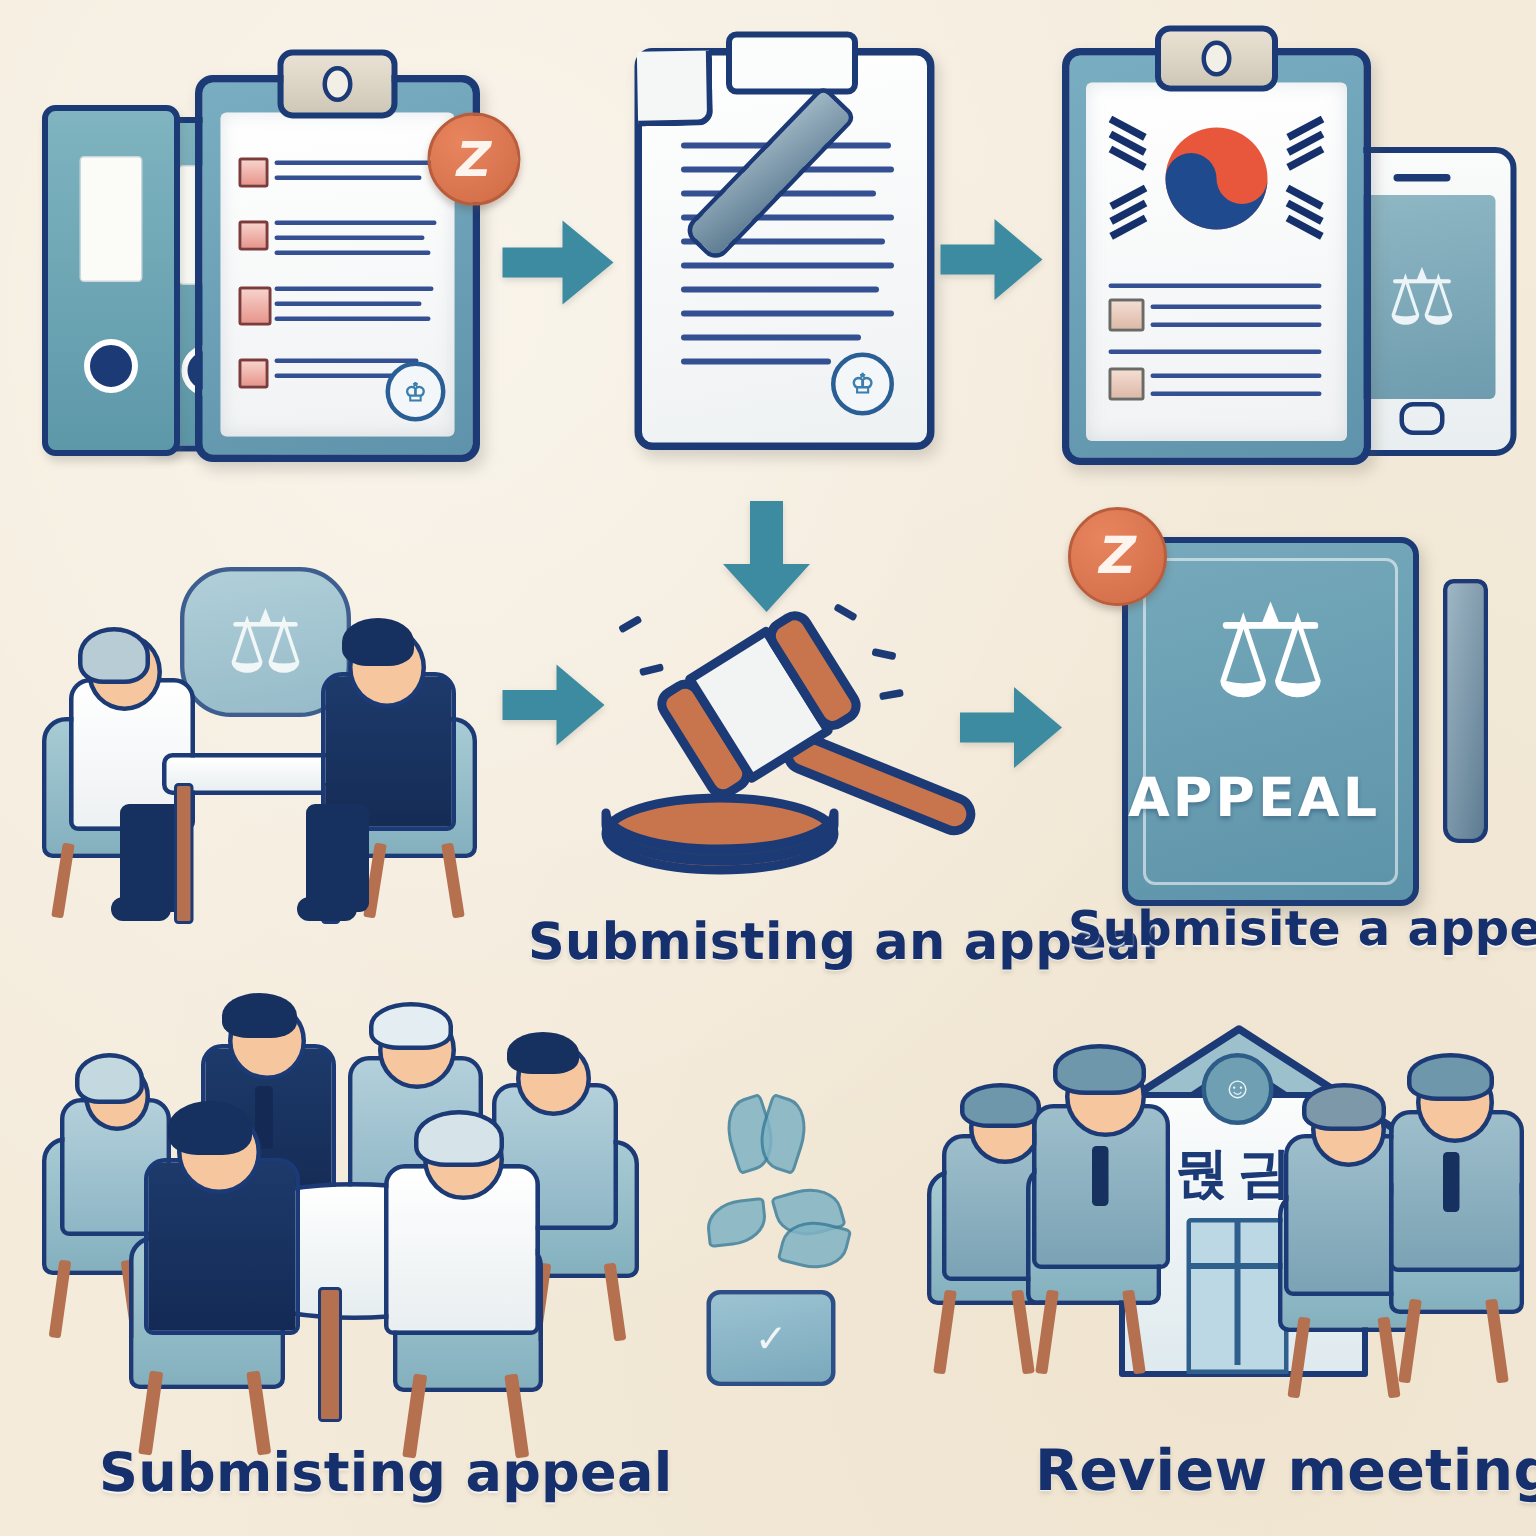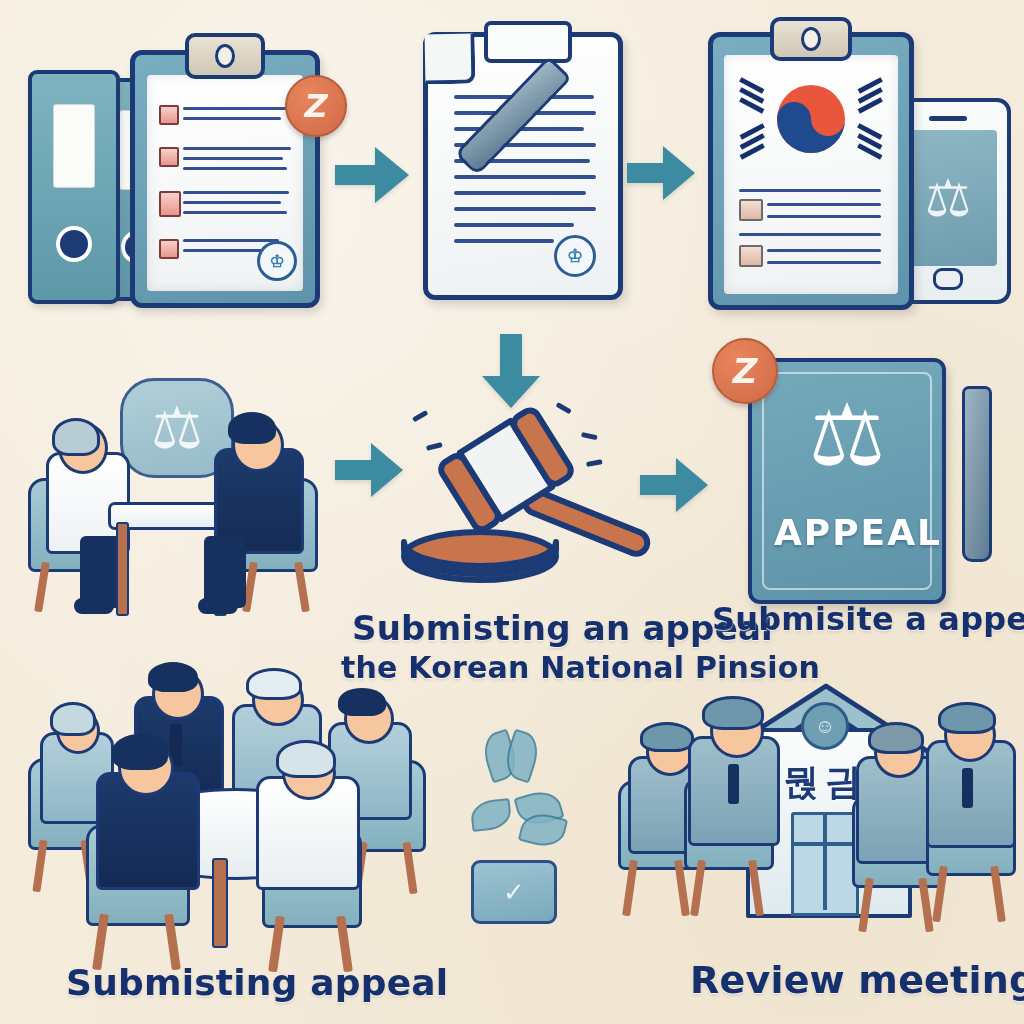--- a/index.html
+++ b/index.html
@@ -70,21 +70,21 @@
     background:linear-gradient(180deg,#a7cbd4,#84b0be);}
   .chairleg{position:absolute;background:#b4704f;border-radius:2px;}
   .table{position:absolute;border:3px solid #1b3a76;border-radius:7px;
     background:linear-gradient(180deg,#ffffff,#e8eef0);}
   .tableleg{position:absolute;background:#b4704f;border:2px solid #1b3a76;border-radius:3px;}
   
   .appealdoc{position:absolute;border:4px solid #1b3a76;border-radius:12px;
     background:linear-gradient(165deg,#76a9bb,#5d93a9);
     box-shadow:3px 5px 9px rgba(90,90,80,.25);}
   .appealdoc .inner{position:absolute;inset:10px;border:2px solid rgba(255,255,255,.55);border-radius:8px;}
-  .appeal-word{position:absolute;left:0;right:0;text-align:right;color:#ffffff;
+  .appeal-word{position:absolute;left:0;right:0;text-align:left;color:#ffffff;
     font-weight:bold;letter-spacing:2px;
     text-shadow:0 2px 3px rgba(20,50,90,.35);
     font-family:"DejaVu Sans","Liberation Sans",sans-serif;}
   
   .pen{position:absolute;border:3px solid #1b3a76;border-radius:7px 7px 10px 10px;
     background:linear-gradient(100deg,#9fb6c4,#5d7c92);}
   
   .bld-body{position:absolute;border:4px solid #1b3a76;
     background:linear-gradient(180deg,#fbfcfc,#dfeaee);}
   .bld-door{position:absolute;border:3px solid #2f5f8c;background:#bcd8e4;border-radius:3px 3px 0 0;}
@@ -287,21 +287,20 @@
         <rect x="22" y="38" width="16" height="5" rx="2" transform="rotate(-30 22 38)"></rect>
         <rect x="36" y="66" width="16" height="5" rx="2" transform="rotate(-14 36 66)"></rect>
         <rect x="168" y="22" width="16" height="5" rx="2" transform="rotate(30 168 22)"></rect>
         <rect x="192" y="52" width="16" height="5" rx="2" transform="rotate(12 192 52)"></rect>
         <rect x="196" y="82" width="16" height="5" rx="2" transform="rotate(-10 196 82)"></rect>
       </g>
     </svg>
   </div>
 
   <div class="caption" style="left:352px;top:608px;font-size:34px;">Submisting an appeal</div>
-  <div class="caption" style="left:341px;top:650px;font-size:30px;">the Korean National Pinsion</div>
 
   <div class="arrow" style="left:638px;top:455px;">
     <svg width="72" height="60" viewBox="0 0 72 60">
         <path d="M2 20 h36 V3 l32 27 -32 27 V40 H2 Z" fill="#3d8ba0"></path>
       </svg>
   </div>
 
   <div class="abs" style="left:700px;top:340px;width:324px;height:260px;">
     <div class="appealdoc" style="left:48px;top:18px;width:190px;height:238px;">
       <div class="inner"></div>

